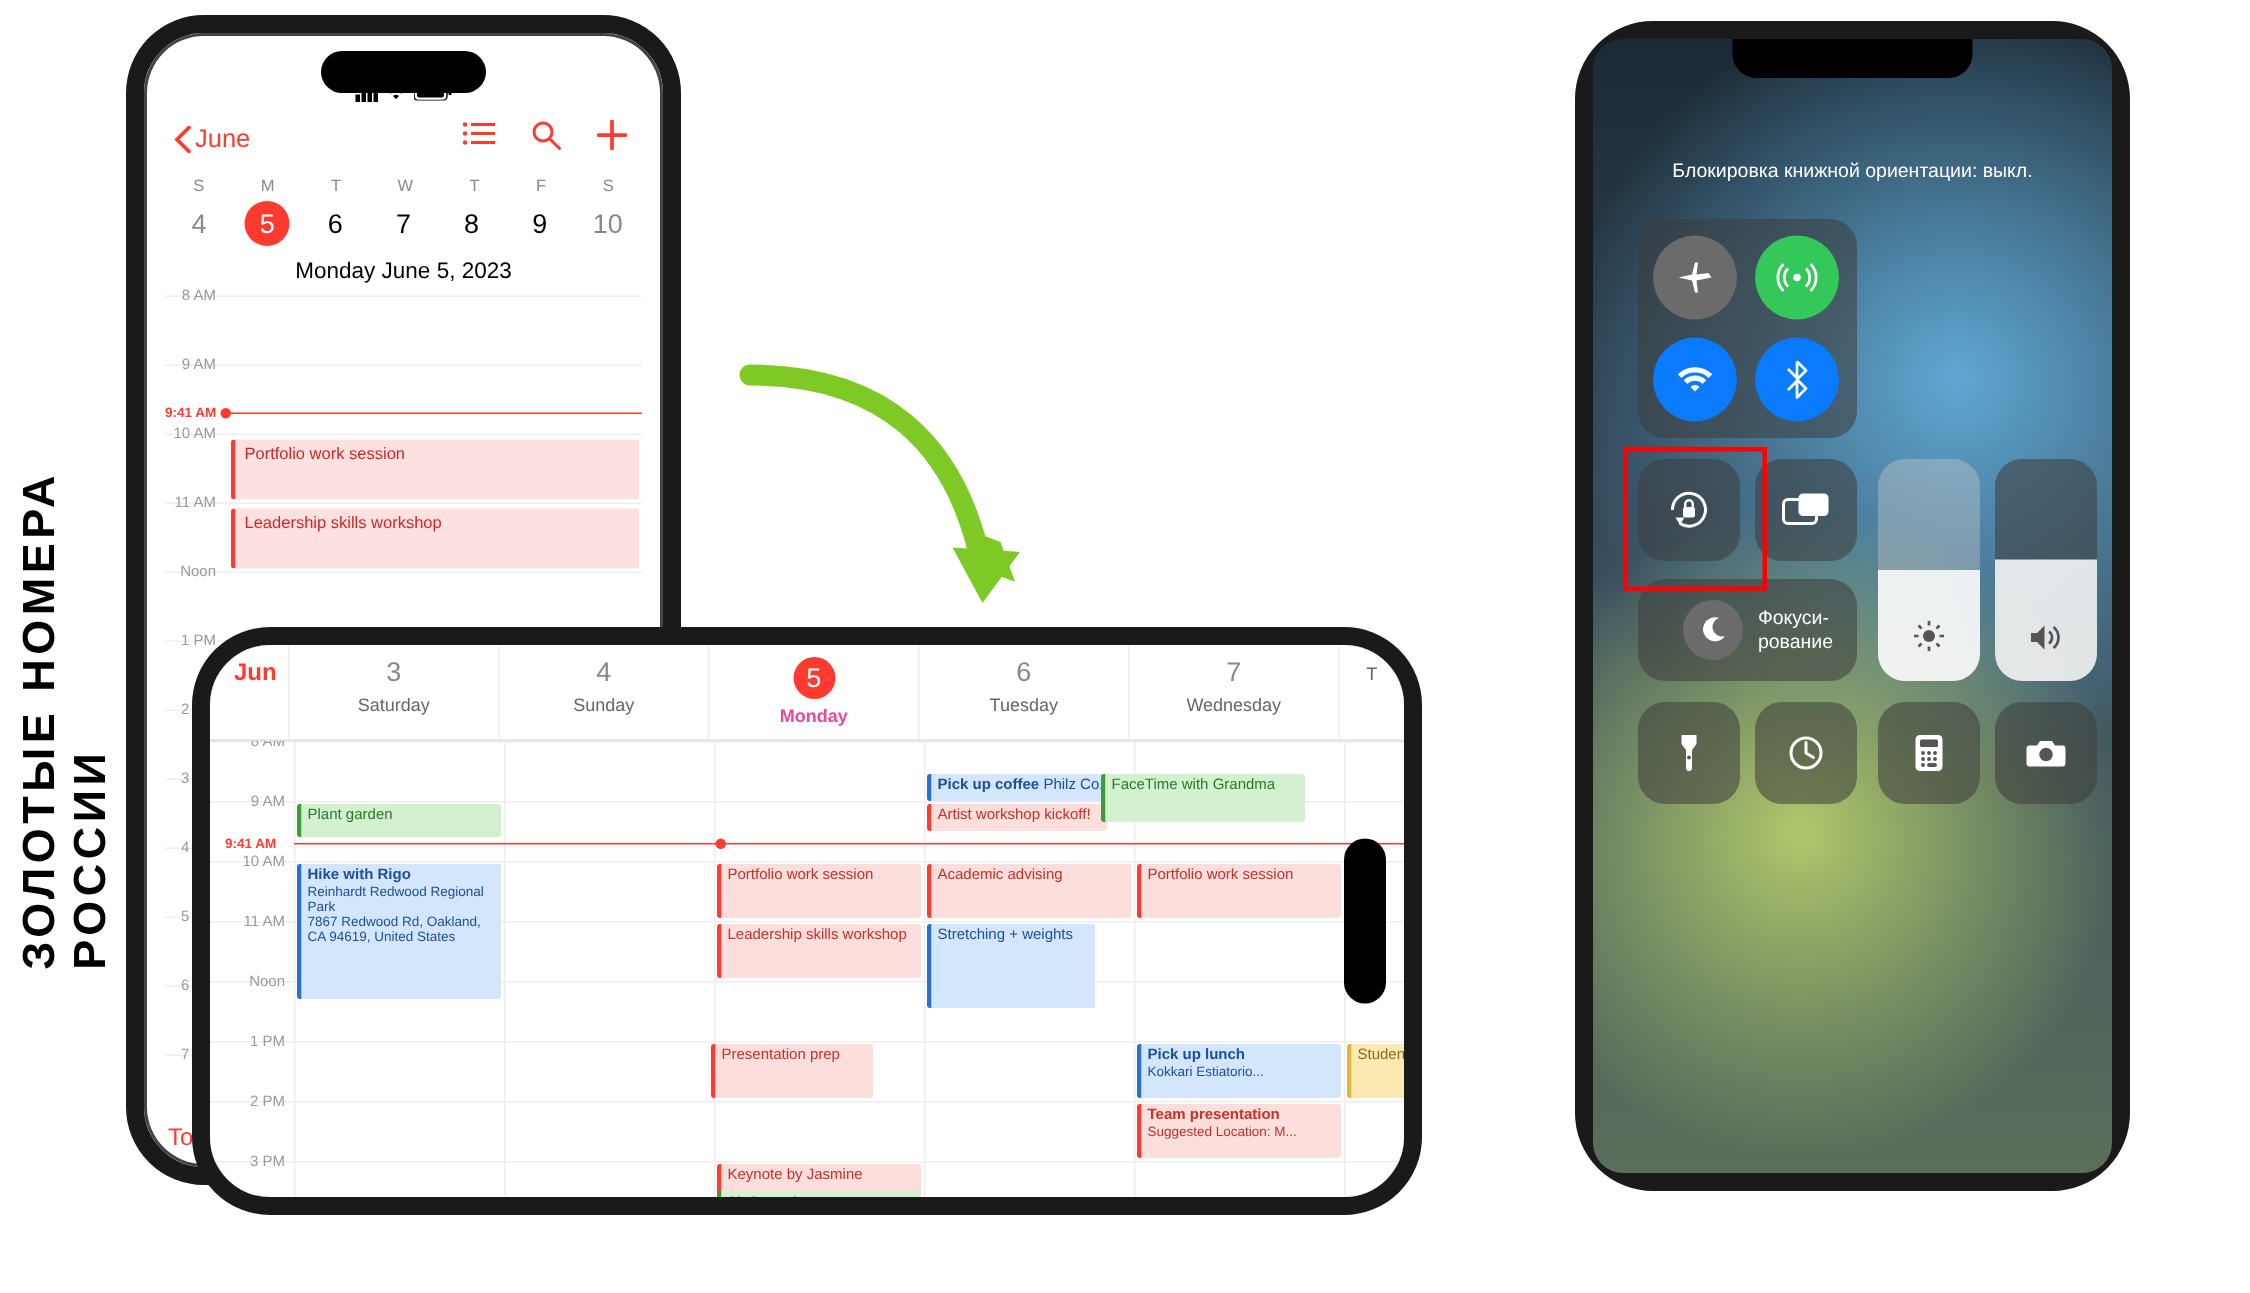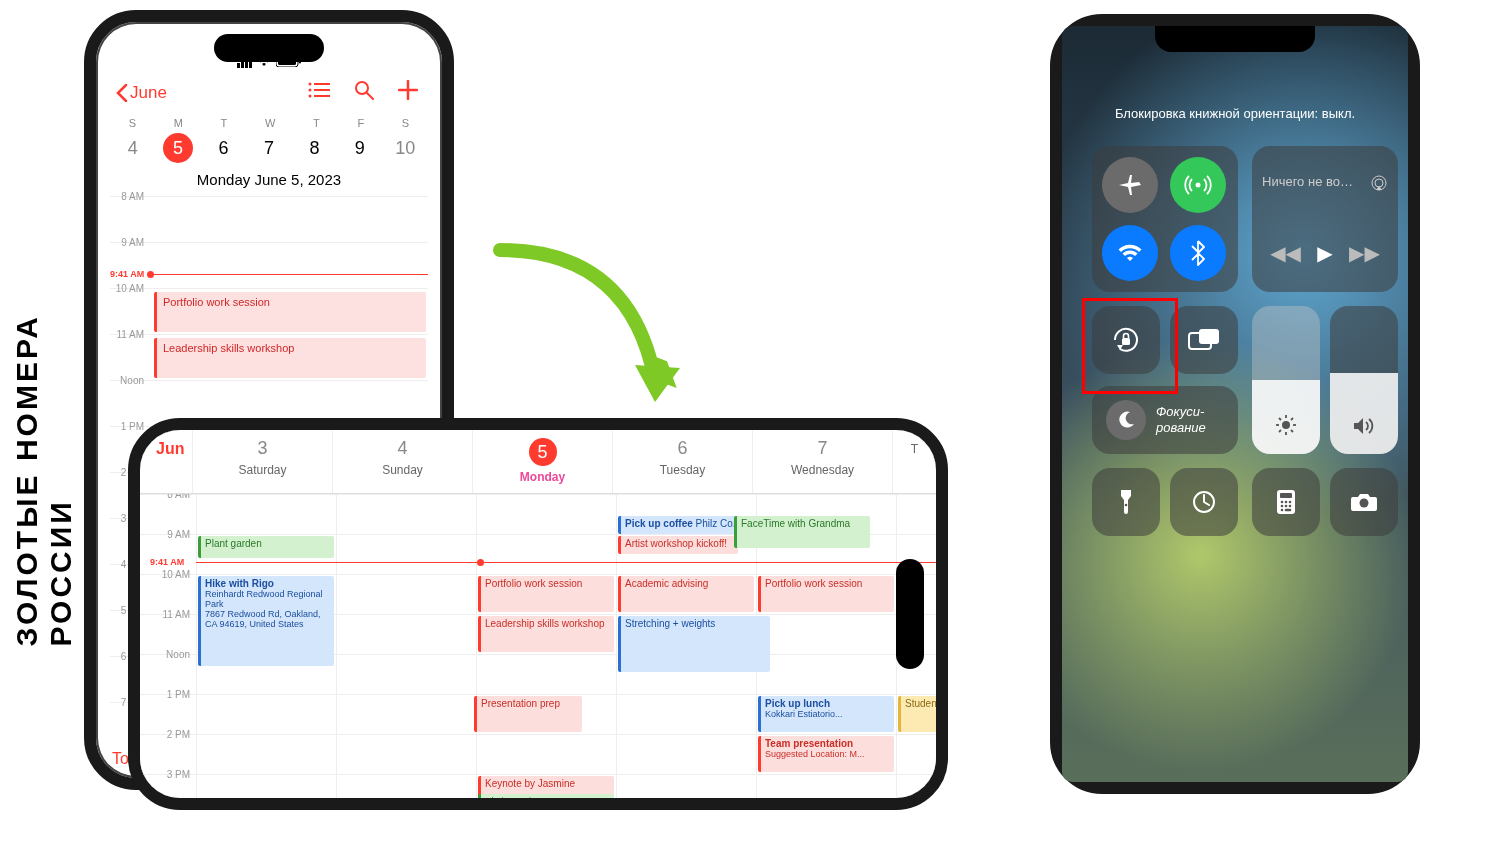--- a/index.html
+++ b/index.html
@@ -99,38 +99,38 @@
   .c-blue {background:#d4e6fb;border-color:#2b6fd1;color:#1c4fa0;}
   .c-pink {background:#fcdedd;border-color:#ff3b30;color:#c92f27;}
   .c-yellow{background:#fdeab2;border-color:#e1b53e;color:#8a6b13;}
   .land-day.last{flex:0 0 44px;}
 
   
   .arrow { position:absolute; left:480px; top:230px; width:210px; height:200px; z-index:3;}
 
   
   #phone3 { left: 1050px; top: 14px; width: 370px; height: 780px; background:#2a3a44;}
-  #phone3 .screen { position:absolute; inset:0; border-radius:10px; overflow:hidden;
+  #phone3 .screen { position:absolute; inset:0; border-radius:20px; overflow:hidden;
     background: radial-gradient(circle at 40% 70%, #b0c86a 0%, rgba(176,200,106,0) 38%),
                 radial-gradient(circle at 70% 30%, #5fa8d3 0%, rgba(95,168,211,0) 45%),
                 linear-gradient(180deg,#1b2a35 0%, #3a5060 50%, #5a6f5a 100%);
   }
   .cc-notch { position:absolute; top:0; left:50%; transform:translateX(-50%); width:160px; height:26px; background:#000; border-radius: 0 0 16px 16px;}
   .cc-title { position:absolute; top:80px; left:0; right:0; text-align:center; color:#fff; font-size:13px;}
   .cc-grid { position:absolute; top:120px; left:30px; right:30px; bottom:60px;}
   .tile { position:absolute; background:rgba(60,60,60,0.55); border-radius:18px; display:flex; align-items:center; justify-content:center; color:#fff;}
   .conn-tile { left:0; top:0; width:146px; height:146px; padding:10px; display:grid; grid-template-columns:1fr 1fr; grid-template-rows:1fr 1fr; gap:10px;}
   .circ { width:56px; height:56px; border-radius:50%; display:flex; align-items:center; justify-content:center; font-size:22px;}
   .circ.grey{background:#6b6b6b;} .circ.green{background:#34c759;} .circ.blue{background:#0a7aff;}
   .media-tile { left:160px; top:0; width:146px; height:146px; flex-direction:column; padding:10px; align-items:stretch;}
   .media-top { display:flex; justify-content:space-between; color:#ccc; font-size:13px;}
   .media-ctrl { display:flex; justify-content:space-around; margin-top:46px; color:#bbb; font-size:20px;}
   .lock-tile { left:0; top:160px; width:68px; height:68px; font-size:22px;}
   .mirror-tile { left:78px; top:160px; width:68px; height:68px; font-size:22px;}
-  .focus-tile { left:0; top:240px; width:146px; height:68px; justify-content:flex-start; padding-left:14px; gap:10px; font-size:13px;font-style:italic;}
+  .focus-tile { left:0; top:240px; width:146px; height:68px; justify-content:center; padding-left:14px; gap:10px; font-size:13px;}
   .focus-tile .moon{width:40px;height:40px;border-radius:50%;background:#6b6b6b;display:flex;align-items:center;justify-content:center;font-size:18px;}
   .bright-tile { left:160px; top:160px; width:68px; height:148px; background:rgba(200,200,200,0.4);}
   .bright-fill { position:absolute; bottom:0; left:0; right:0; height:50%; background:rgba(255,255,255,0.85); border-radius:0 0 18px 18px;}
   .vol-tile { left:238px; top:160px; width:68px; height:148px;}
   .vol-fill { position:absolute; bottom:0; left:0; right:0; height:55%; background:rgba(255,255,255,0.85); border-radius:0 0 18px 18px;}
   .sm { width:68px; height:68px; font-size:22px;}
   .t-flash{left:0; top:322px;} .t-timer{left:78px; top:322px;}
   .t-calc{left:160px; top:322px;} .t-cam{left:238px; top:322px;}
   .red-box { position:absolute; border:3px solid #ff0000; pointer-events:none;}
   .icon-txt{position:relative;z-index:2;}
@@ -345,21 +345,21 @@
       <div class="lev c-pink" style="left:338px;width:136px;top:122px;height:36px">Leadership skills workshop</div>
       <div class="lev c-pink" style="left:334px;width:108px;top:202px;height:36px">Presentation prep</div>
       <div class="lev c-pink" style="left:338px;width:136px;top:282px;height:24px">Keynote by Jasmine</div>
       <div class="lev c-green" style="left:338px;width:136px;top:300px;height:10px;font-size:9px">Choir practice</div>
 
       <div class="lev c-blue" style="left:478px;width:136px;top:22px;height:18px">
         <b>Pick up coffee</b> <span>Philz Co...</span>
       </div>
       <div class="lev c-pink" style="left:478px;width:120px;top:42px;height:18px">Artist workshop kickoff!</div>
       <div class="lev c-pink" style="left:478px;width:136px;top:82px;height:36px">Academic advising</div>
-      <div class="lev c-blue" style="left:478px;width:152px;top:122px;height:56px">Stretching + weights</div>
+      <div class="lev c-blue" style="left:478px;width:112px;top:122px;height:56px">Stretching + weights</div>
 
       <div class="lev c-green" style="left:594px;width:136px;top:22px;height:32px">FaceTime with Grandma</div>
       <div class="lev c-pink" style="left:618px;width:136px;top:82px;height:36px">Portfolio work session</div>
       <div class="lev c-blue" style="left:618px;width:136px;top:202px;height:36px">
         <b>Pick up lunch</b><span class="sub">Kokkari Estiatorio...</span>
       </div>
       <div class="lev c-pink" style="left:618px;width:136px;top:242px;height:36px">
         <b>Team presentation</b><span class="sub">Suggested Location: M...</span>
       </div>
 
@@ -394,37 +394,20 @@
         </div>
         <div class="circ blue">
           <svg width="28" height="22" viewBox="0 0 28 22">
               <path d="M14 19 L11 16 A4.2 4.2 0 0 1 17 16 Z M6.5 11.5 A10.6 10.6 0 0 1 21.5 11.5 L19 14 A7 7 0 0 0 9 14 Z M2.5 7.5 A16.3 16.3 0 0 1 25.5 7.5 L23 10 A12.7 12.7 0 0 0 5 10 Z" fill="#fff"></path>
             </svg>
         </div>
         <div class="circ blue">
           <svg width="16" height="26" viewBox="0 0 16 26">
               <path d="M8 1 L14 7 L8 13 L14 19 L8 25 L8 14 L2 20 M8 12 L2 6 M8 1 L8 13" stroke="#fff" stroke-width="1.8" fill="none" stroke-linejoin="round"></path>
             </svg>
-        </div>
-      </div>
-      <div class="tile media-tile">
-        <div class="media-top">
-          <span>Ничего не во…</span>
-          <span>
-            <svg width="18" height="18" viewBox="0 0 18 18">
-                <circle cx="9" cy="9" r="7" stroke="#ccc" fill="none"></circle>
-                <circle cx="9" cy="9" r="4" stroke="#ccc" fill="none"></circle>
-                <path d="M6 16 L9 12 L12 16 Z" fill="#ccc"></path>
-              </svg>
-          </span>
-        </div>
-        <div class="media-ctrl">
-          <span>◀◀</span>
-          <span style="color:#fff">▶</span>
-          <span>▶▶</span>
         </div>
       </div>
       <div class="tile lock-tile">
         <svg width="34" height="34" viewBox="0 0 34 34">
             <path d="M 6 17 A 11 11 0 1 1 11 26" stroke="#fff" stroke-width="2" fill="none"></path>
             <path d="M8 22 L11 27 L14 22" fill="#fff"></path>
             <rect x="13" y="15" width="8" height="7" rx="1.5" fill="#fff"></rect>
             <path d="M14.5 15 v-2 a2.5 2.5 0 0 1 5 0 v2" stroke="#fff" stroke-width="1.6" fill="none"></path>
           </svg>
       </div>

